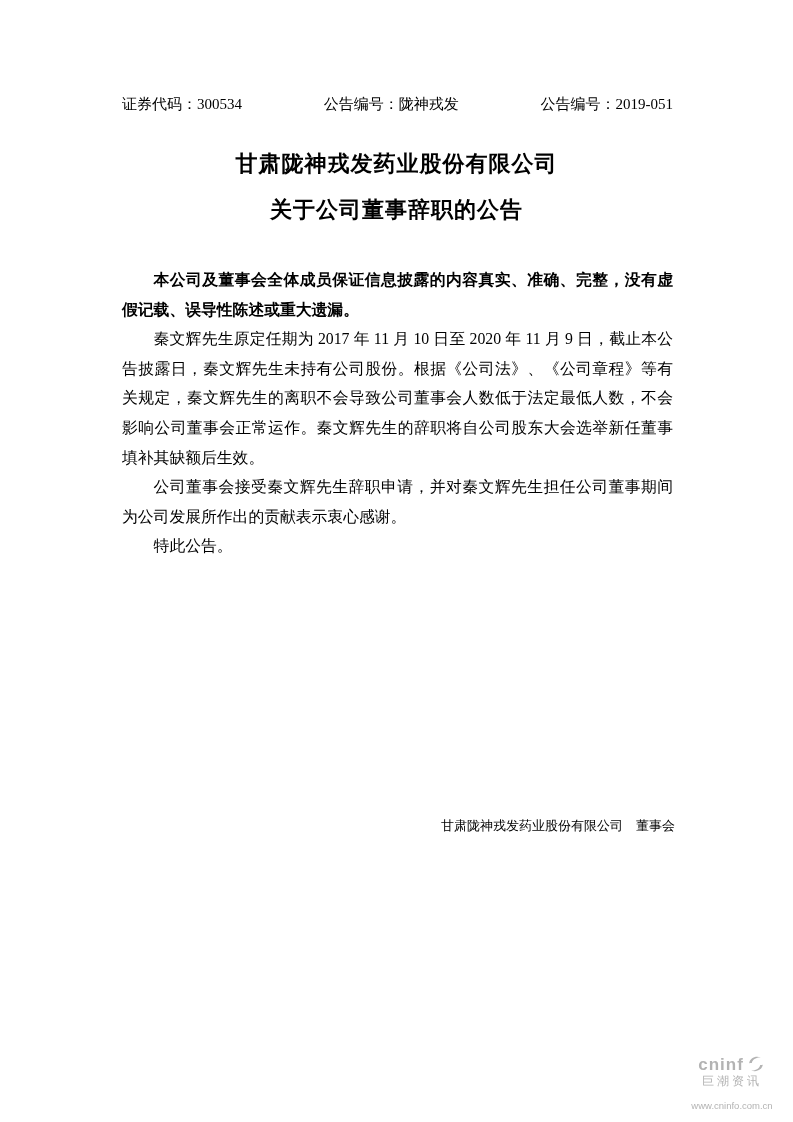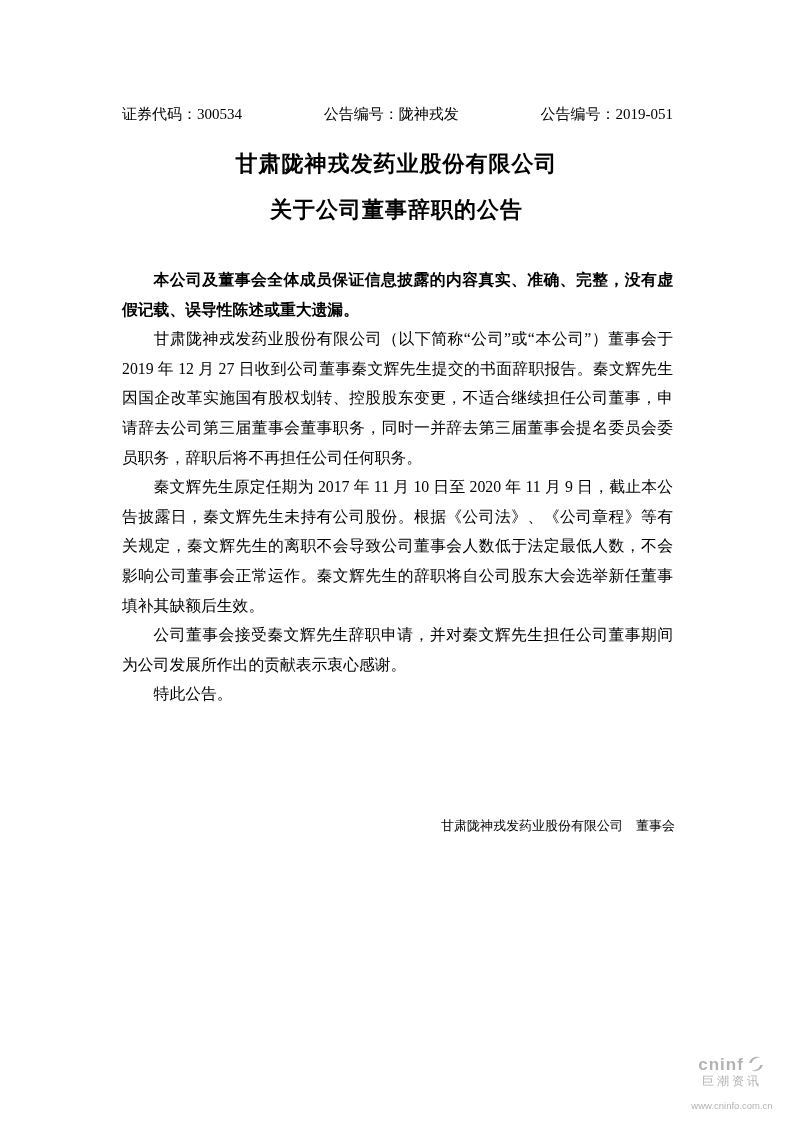--- a/index.html
+++ b/index.html
@@ -9,21 +9,21 @@
     width: 793px;
     height: 1122px;
     background: #ffffff;
     margin: 0 auto;
     font-family: "Liberation Serif", "DejaVu Serif", serif;
     color: #000000;
     overflow: hidden;
   }
   .header-row {
     position: absolute;
-    top: 105px;
+    top: 95px;
     left: 122px;
     width: 551px;
     display: flex;
     justify-content: space-between;
     font-size: 15px;
     white-space: nowrap;
   }
   .doc-title {
     position: absolute;
     left: 0;
@@ -93,21 +93,20 @@
     <span>证券代码：300534</span>
     <span>公告编号：陇神戎发</span>
     <span>公告编号：2019-051</span>
   </div>
 
   <div class="doc-title line2">关于公司董事辞职的公告</div>
   <div class="doc-title line1">甘肃陇神戎发药业股份有限公司</div>
 
   <div class="content">
     <p class="disclaimer">本公司及董事会全体成员保证信息披露的内容真实、准确、完整，没有虚假记载、误导性陈述或重大遗漏。</p>
-    <p class="para-1">甘肃陇神戎发药业股份有限公司（以下简称“公司”或“本公司”）董事会于 2019 年 12 月 27 日收到公司董事秦文辉先生提交的书面辞职报告。秦文辉先生因国企改革实施国有股权划转、控股股东变更，不适合继续担任公司董事，申请辞去公司第三届董事会董事职务，同时一并辞去第三届董事会提名委员会委员职务，辞职后将不再担任公司任何职务。</p>
     <p class="para-2">秦文辉先生原定任期为 2017 年 11 月 10 日至 2020 年 11 月 9 日，截止本公告披露日，秦文辉先生未持有公司股份。根据《公司法》、《公司章程》等有关规定，秦文辉先生的离职不会导致公司董事会人数低于法定最低人数，不会影响公司董事会正常运作。秦文辉先生的辞职将自公司股东大会选举新任董事填补其缺额后生效。</p>
     <p class="para-3">公司董事会接受秦文辉先生辞职申请，并对秦文辉先生担任公司董事期间为公司发展所作出的贡献表示衷心感谢。</p>
     <p class="para-4">特此公告。</p>
   </div>
 
   <div class="signature">
     <div class="sig-company">甘肃陇神戎发药业股份有限公司　董事会</div>
   </div>
 
   <div class="watermark">

